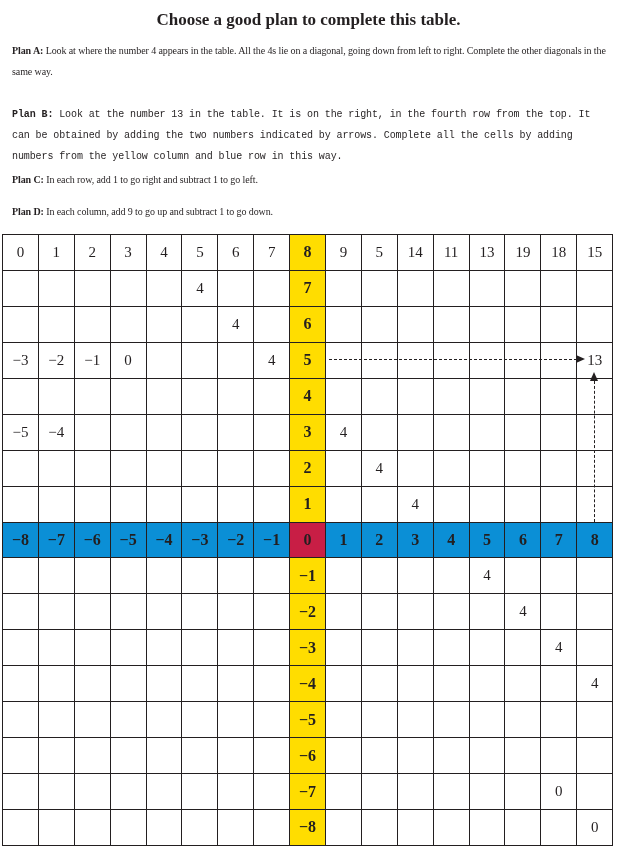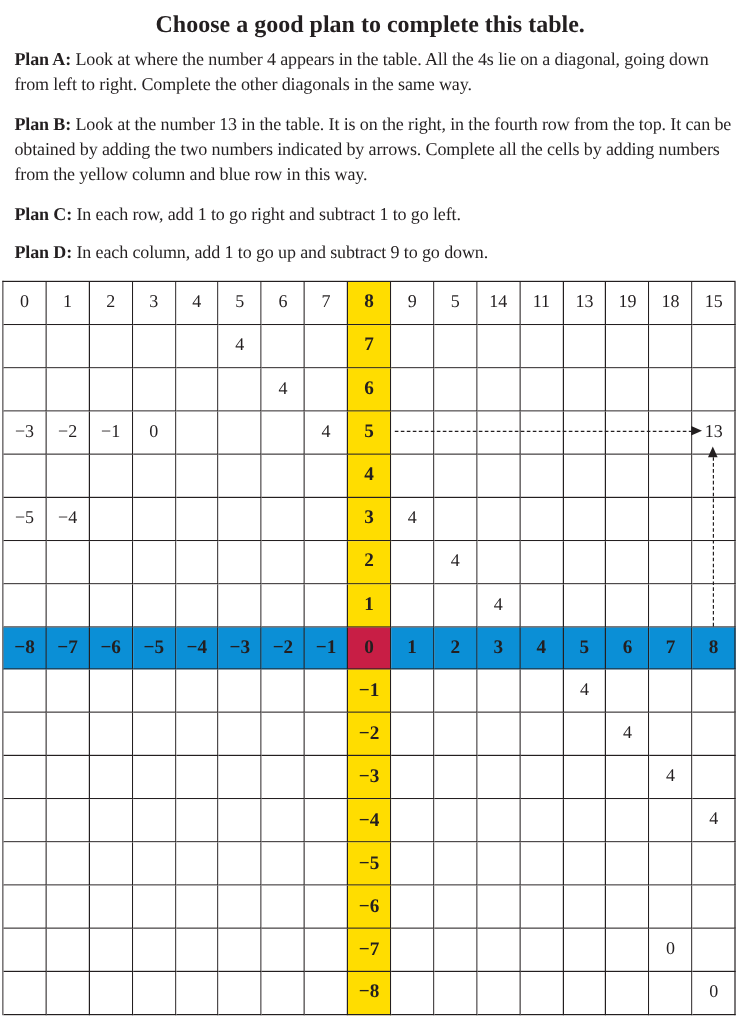--- a/index.html
+++ b/index.html
@@ -3,30 +3,30 @@
 <meta charset="utf-8">
 <style>
   html, body { margin: 0; padding: 0; background: #ffffff; }
   body {
     width: 617px; height: 856px; position: relative; overflow: hidden;
     font-family: "DejaVu Serif", "Liberation Serif", serif;
     color: #231f20;
   }
   .title {
     position: absolute; left: 0; top: 10px; width: 617px; text-align: center;
-    font-family: "Liberation Serif", serif; font-weight: bold; font-size: 20px;
+    font-family: "Liberation Serif", serif; font-weight: bold; font-size: 17px;
   }
   .plan {
     position: absolute; left: 12px; width: 600px;
-    font-family: "Liberation Serif", serif; font-size: 15px; line-height: 21px;
+    font-family: "Liberation Serif", serif; font-size: 10px; line-height: 21px;
     letter-spacing: -0.1px;
   }
   .plan b { font-weight: bold; }
   #planA { top: 40px; }
-  #planB { top: 94px; }
+  #planB { top: 104px; font-family: Liberation Mono, monospace; }
   #planC { top: 169px; }
   #planD { top: 201px; }
 
   .grid {
     position: absolute; left: 2px; top: 234px;
     display: grid;
     grid-template-columns: repeat(17, 35.9px);
     grid-template-rows: repeat(17, 35.95px);
     border-top: 1.5px solid #231f20;
     border-left: 1.5px solid #231f20;
@@ -70,21 +70,21 @@
 <div class="plan" id="planA">
   <b>Plan A:</b><span> Look at where the number 4 appears in the table. All the 4s lie on a diagonal, going down from left to right. Complete the other diagonals in the same way.</span>
 </div>
 <div class="plan" id="planB">
   <b>Plan B:</b><span> Look at the number 13 in the table. It is on the right, in the fourth row from the top. It can be obtained by adding the two numbers indicated by arrows. Complete all the cells by adding numbers from the yellow column and blue row in this way.</span>
 </div>
 <div class="plan" id="planC">
   <b>Plan C:</b><span> In each row, add 1 to go right and subtract 1 to go left.</span>
 </div>
 <div class="plan" id="planD">
-  <b>Plan D:</b><span> In each column, add 1 to go up and subtract 9 to go down.</span>
+  <b>Plan D:</b><span> In each column, add 9 to go up and subtract 1 to go down.</span>
 </div>
 
 <div class="grid" id="grid">
     <div class="cell">0</div>
     <div class="cell">1</div>
     <div class="cell">2</div>
     <div class="cell">3</div>
     <div class="cell">4</div>
     <div class="cell">5</div>
     <div class="cell">6</div>

